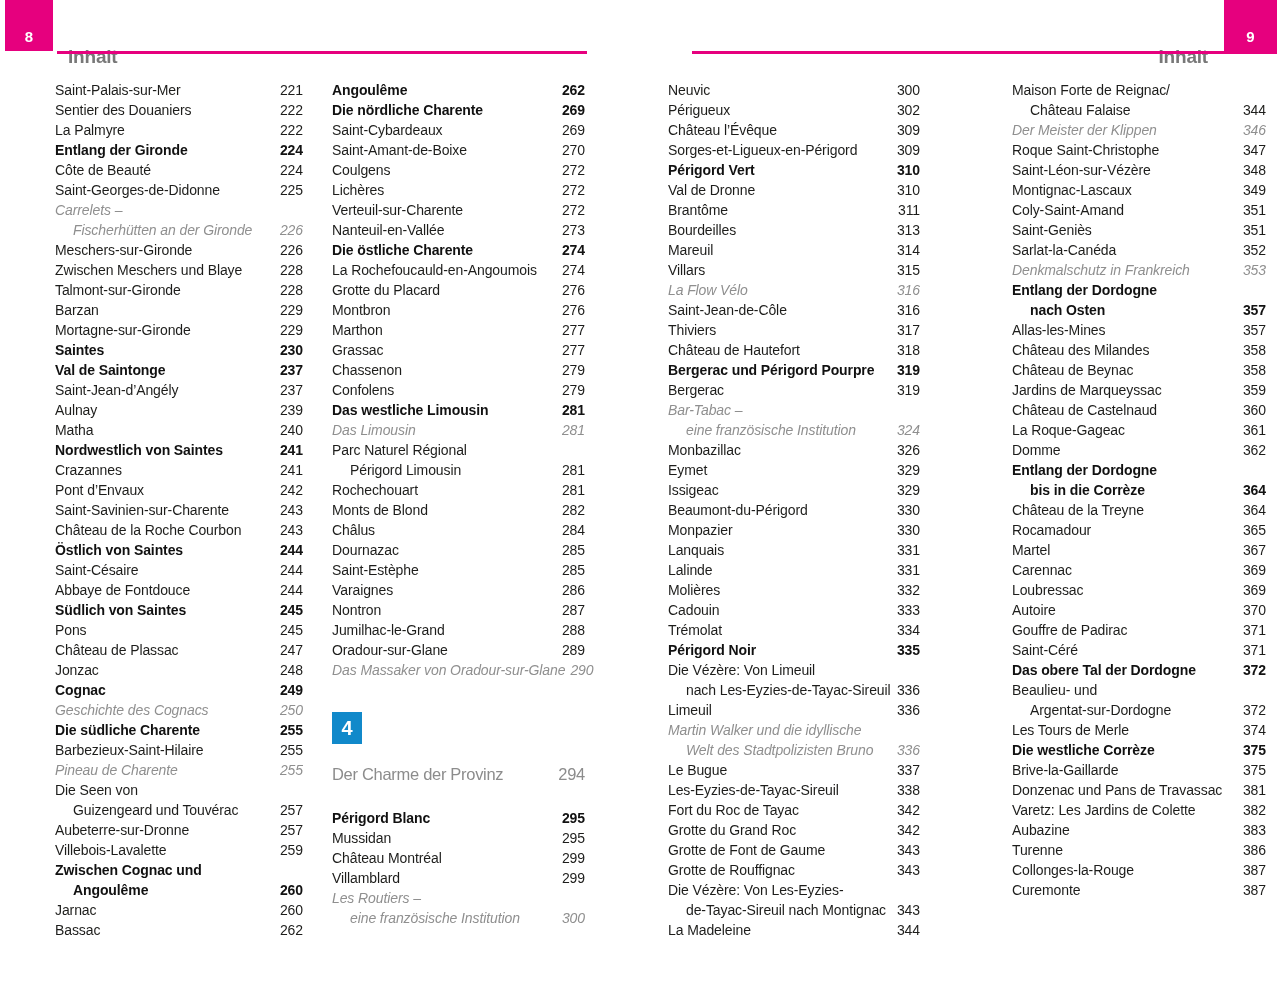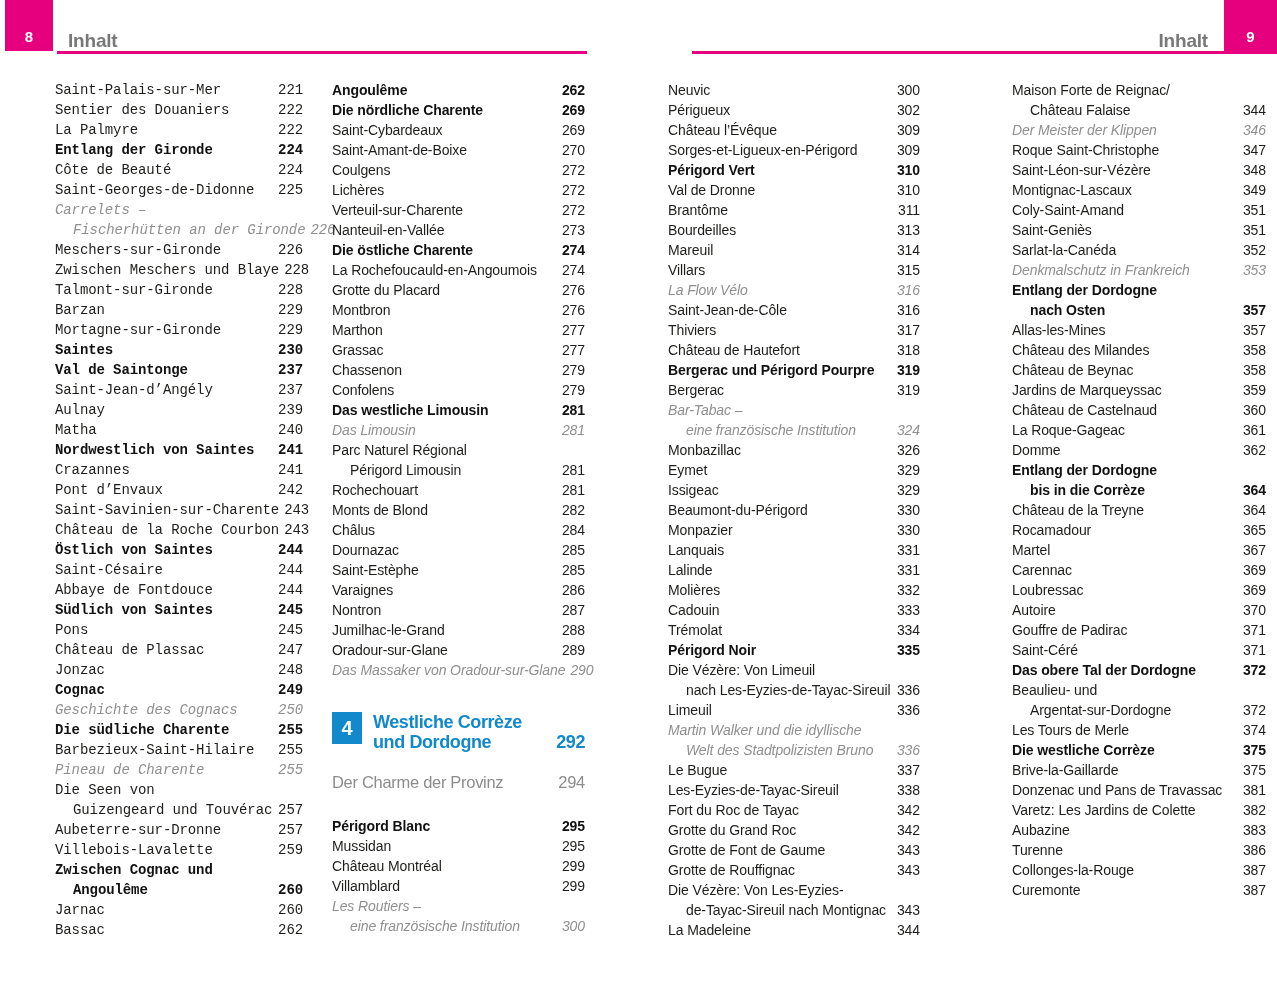--- a/index.html
+++ b/index.html
@@ -10,32 +10,32 @@
   }
   
   .page-tab{
     position:absolute;top:0;height:51px;background:#e6007e;color:#fff;
     font-weight:bold;font-size:15px;display:flex;align-items:flex-end;
     justify-content:center;padding-bottom:6px;box-sizing:border-box;
   }
   #tab-left{left:5px;width:48px;}
   #tab-right{left:1224px;width:53px;}
   .header-title{
-    position:absolute;top:30px;font-size:19px;font-weight:bold;color:#787878;
+    position:absolute;top:46px;font-size:19px;font-weight:bold;color:#787878;
     letter-spacing:-0.2px;
   }
   #header-title-left{left:68px;}
   #header-title-right{right:69px;}
   .header-rule{position:absolute;top:51px;height:2.5px;background:#e6007e;}
   #rule-left{left:57px;width:530px;}
   #rule-right{left:692px;width:585px;}
 
   
   .col{position:absolute;top:80px;font-size:14px;line-height:20px;letter-spacing:-0.1px;}
-  #col1{left:55px;width:248px;font-family:Liberation Mono, monospace;}
+  #col1{left:55px;width:248px;}
   #col2{left:332px;width:253px;}
   #col3{left:668px;width:252px;}
   #col4{left:1012px;width:254px;}
 
   .row{display:flex;justify-content:space-between;align-items:baseline;}
   .lbl{white-space:nowrap;}
   .lbl.cont{padding-left:18px;}
   .pg{flex-shrink:0;margin-left:5px;}
   .e-n{font-weight:normal;color:#1d1d1b;}
   .e-b{font-weight:bold;color:#111111;}
@@ -492,29 +492,20 @@
     </div>
     <div class="entry e-x">
       <div class="row">
         <span class="lbl">Das Massaker von Oradour-sur-Glane</span>
         <span class="pg">290</span>
       </div>
     </div>
     <div style="height: 32px;"></div>
     <div class="chapter">
       <div class="ch-box">4</div>
-      <div class="ch-body">
-        <div class="row">
-          <span class="lbl">Westliche Corrèze</span>
-        </div>
-        <div class="row">
-          <span class="lbl">und Dordogne</span>
-          <span class="pg">292</span>
-        </div>
-      </div>
     </div>
     <div style="height: 20px;"></div>
     <div class="row subtitle-row">
       <span class="lbl">Der Charme der Provinz</span>
       <span class="pg">294</span>
     </div>
     <div style="height: 24px;"></div>
     <div class="entry e-b">
       <div class="row">
         <span class="lbl">Périgord Blanc</span>

